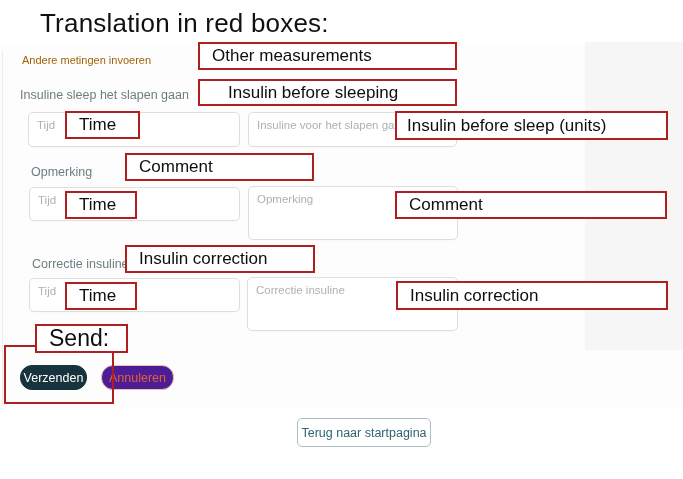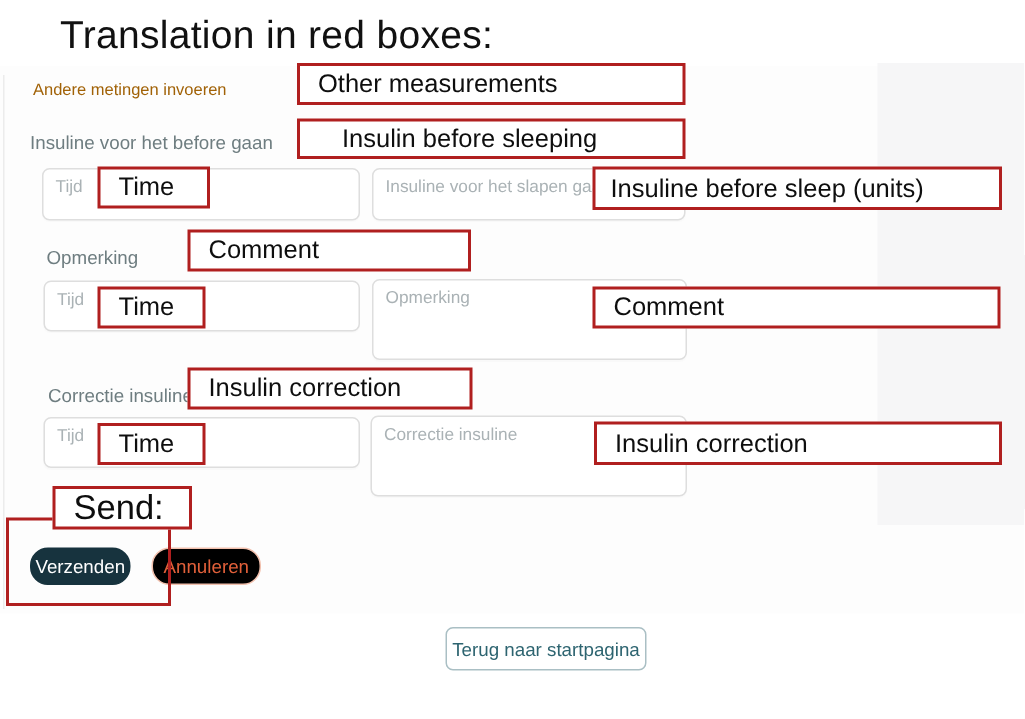--- a/index.html
+++ b/index.html
@@ -88,21 +88,21 @@
     cursor: pointer;
   }
   .btn-verzenden {
     left: 20px; top: 321px; width: 67px; height: 25px;
     background: #17333e;
     color: #ffffff;
     border: 1px solid #17333e;
   }
   .btn-annuleren {
     left: 101px; top: 321px; width: 73px; height: 25px;
-    background: #000000;
+    background: #4c1d95;
     color: #e2603a;
     border: 1px solid #f2c0ad;
   }
   .btn-terug {
     left: 297px; top: 374px; width: 134px; height: 29px;
     background: #ffffff;
     color: #2d6470;
     border: 1px solid #aabfc4;
     border-radius: 5px;
   }
@@ -147,41 +147,41 @@
 <div class="canvas">
 
   <div class="slide-title">Translation in red boxes:</div>
 
   <div class="app-area">
     <div class="app-left-edge"></div>
     <div class="right-panel"></div>
 
     <div class="app-link">Andere metingen invoeren</div>
 
-    <div class="app-label lbl-insuline">Insuline voor het before gaan</div>
+    <div class="app-label lbl-insuline">Insuline sleep het slapen gaan</div>
     <textarea class="field f-tijd1" placeholder="Tijd" style=""></textarea>
     <textarea class="field f-insuline" placeholder="Insuline voor het slapen gaan (eh)" style=""></textarea>
 
     <div class="app-label lbl-opmerking">Opmerking</div>
     <textarea class="field f-tijd2" placeholder="Tijd" style=""></textarea>
     <textarea class="field f-opmerking" placeholder="Opmerking" style=""></textarea>
 
     <div class="app-label lbl-correctie">Correctie insuline</div>
     <textarea class="field f-tijd3" placeholder="Tijd" style=""></textarea>
     <textarea class="field f-correctie" placeholder="Correctie insuline" style=""></textarea>
 
     <div class="btn btn-verzenden">Verzenden</div>
     <div class="btn btn-annuleren">Annuleren</div>
     <div class="btn btn-terug">Terug naar startpagina</div>
   </div>
 
   <div class="abox abox-0">Other measurements</div>
   <div class="abox abox-1">Insulin before sleeping</div>
   <div class="abox abox-2">Time</div>
-  <div class="abox abox-3">Insuline before sleep (units)</div>
+  <div class="abox abox-3">Insulin before sleep (units)</div>
   <div class="abox abox-4">Comment</div>
   <div class="abox abox-5">Time</div>
   <div class="abox abox-6">Comment</div>
   <div class="abox abox-7">Insulin correction</div>
   <div class="abox abox-8">Time</div>
   <div class="abox abox-9">Insulin correction</div>
 
   <div class="send-outline"></div>
   <div class="abox abox-10">Send:</div>
 

